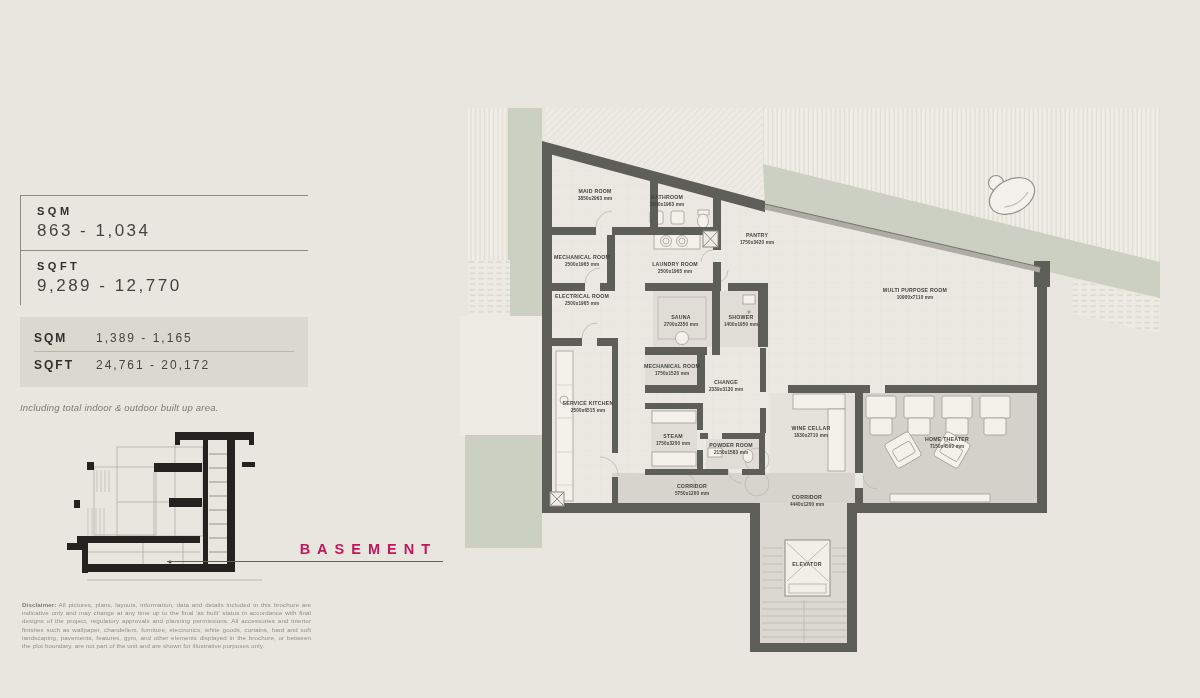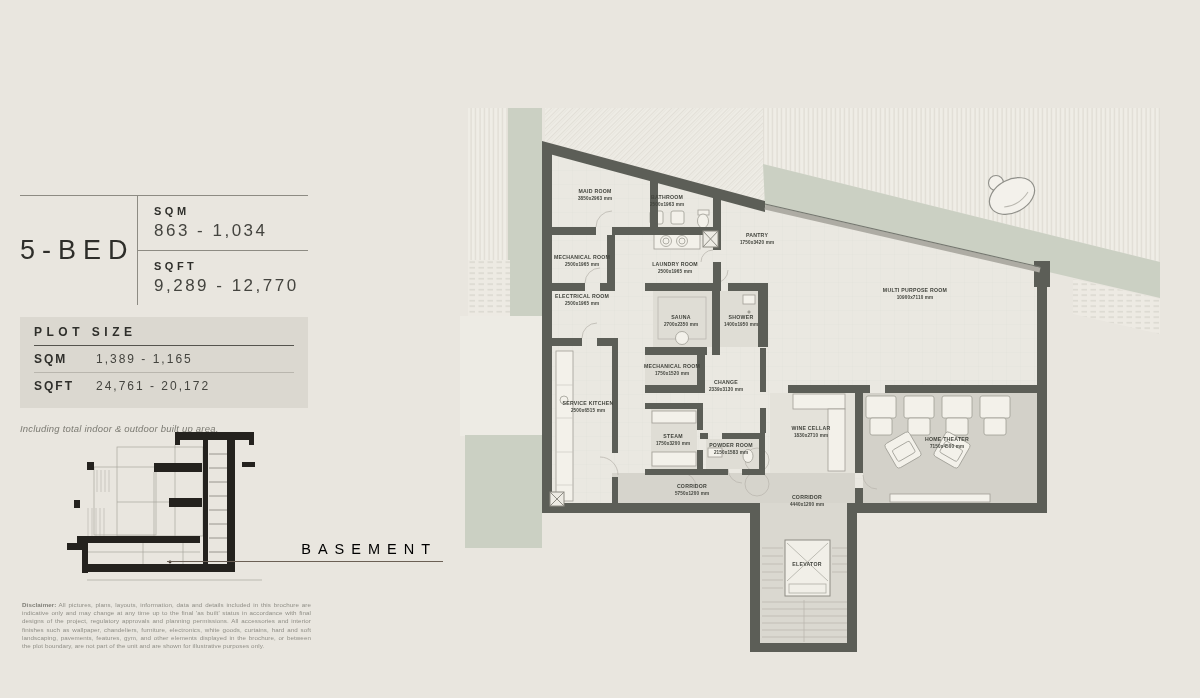--- a/index.html
+++ b/index.html
@@ -29,55 +29,53 @@
   .plot-row{display:flex;font-size:12px;letter-spacing:2px;padding:6px 0;}
   .plot-row + .plot-row{border-top:1px solid #b9b6ae;}
   .plot-row .pl{width:62px;font-weight:700;color:#2f2f2b;}
   .plot-row .pv{color:#44443f;}
   .note{margin-top:15px;font-size:9.5px;font-style:italic;color:#7b7a72;letter-spacing:.2px;}
   
   .section-svg{position:absolute;left:57px;top:412px;}
   .basement{
     position:absolute;left:167px;top:541px;width:270px;
     border-bottom:1px solid #6b6055;text-align:right;
-    font-size:14.5px;letter-spacing:7px;color:#000000;font-weight:400;
+    font-size:14.5px;letter-spacing:7px;color:#be185d;font-weight:700;
     padding:0 6px 4px 0;
   }
   
   .disclaimer{
     position:absolute;left:22px;top:601px;width:289px;
     font-size:6.2px;line-height:1.32;color:#8f8e86;text-align:justify;
     letter-spacing:.1px;
   }
   .disclaimer b{color:#7e7d75;margin-right:2px;}
   
   .plan-svg{position:absolute;left:460px;top:100px;}
   .room-name{font:700 5.2px "Liberation Sans",sans-serif;fill:#42443d;letter-spacing:.25px;}
   .room-name .dims{font-size:4.6px;font-weight:600;letter-spacing:.15px;}
 </style>
 </head>
 <body>
 
 <div class="panel">
   <div class="spec-header">
-    <div class="spec-title">5-BED</div>
     <div class="spec-col">
       <div class="spec-cell">
         <div class="spec-label">SQM</div>
         <div class="spec-value">863 - 1,034</div>
       </div>
       <div class="spec-cell">
         <div class="spec-label">SQFT</div>
         <div class="spec-value">9,289 - 12,770</div>
       </div>
     </div>
   </div>
 
   <div class="plot-box">
-    <div class="plot-title">PLOT SIZE</div>
     <div class="plot-row">
       <span class="pl">SQM</span>
       <span class="pv">1,389 - 1,165</span>
     </div>
     <div class="plot-row">
       <span class="pl">SQFT</span>
       <span class="pv">24,761 - 20,172</span>
     </div>
   </div>
 

